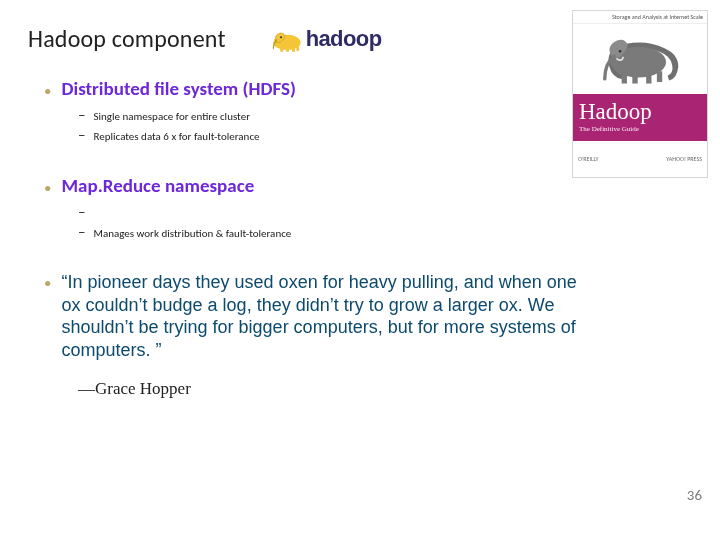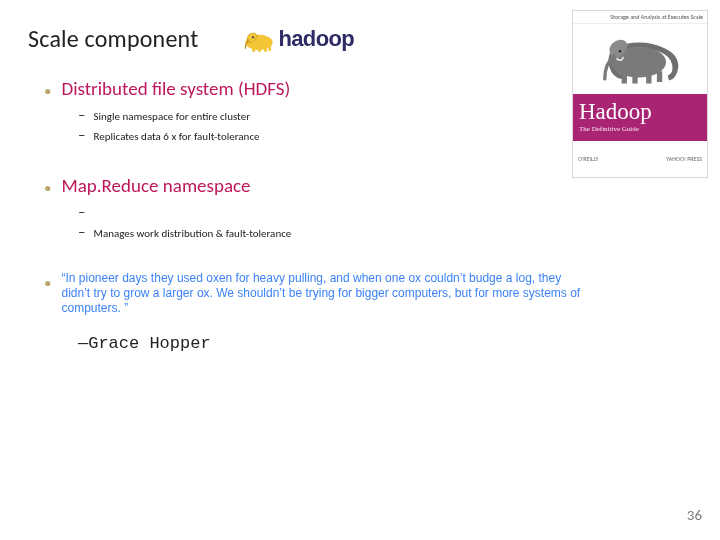--- a/index.html
+++ b/index.html
@@ -73,56 +73,56 @@
       padding: 14px 5px;
       font-size: 6px;
       color: #6b6b6b;
     }
     .content { margin-top: 24px; padding-left: 16px; max-width: 560px; }
     .sec { margin-bottom: 30px; }
     .bullet-row { display: flex; align-items: baseline; gap: 10px; }
     .disc { color: #bca76b; font-size: 15px; line-height: 1; position: relative; top: 1px; }
     .sec-head {
       font-size: 19px;
-      font-weight: 400;
-      color: #be185d;
+      font-weight: 700;
+      color: #6d28d9;
     }
     .sub-list { margin-top: 6px; padding-left: 34px; }
     .sub-row { display: flex; align-items: baseline; gap: 8px; margin-bottom: 2px; }
     .dash { color: #222; font-size: 15px; }
     .sub-text { font-size: 11px; color: #222; }
     .quote-sec { margin-top: 10px; max-width: 640px; }
     .quote-body {
       font-family: Arial, sans-serif;
-      font-size: 12px;
-      color: #3b82f6;
+      font-size: 18px;
+      color: #0c4a6e;
       line-height: 1.25;
     }
     .attribution {
       margin-top: 18px;
       padding-left: 34px;
-      font-family: Liberation Mono, monospace;
+      font-family: Liberation Serif, serif;
       font-size: 17px;
       color: #222;
     }
     .page-num {
       position: absolute;
       right: 18px;
-      bottom: 16px;
+      bottom: 36px;
       font-size: 15px;
       color: #7a7a7a;
     }
   </style>
 </head>
 <body>
 
 <div class="slide">
 
   <div class="title-row">
-    <h1 class="slide-title">Scale component</h1>
+    <h1 class="slide-title">Hadoop component</h1>
     <div class="hadoop-logo">
       <span class="hadoop-elephant-icon">
         <svg viewBox="0 0 40 32">
           <ellipse cx="20" cy="20" rx="16" ry="9" fill="#f3c537"></ellipse>
           <path d="M7 20 q-3 -9 5 -11 q4 -1 6 3 q-2 6 -6 8 z" fill="#f3c537" stroke="#b98f1e" stroke-width="0.6"></path>
           <circle cx="13" cy="14" r="1.2" fill="#2f2b66"></circle>
           <rect x="12" y="26" width="3.4" height="5" fill="#f3c537"></rect>
           <rect x="19" y="26" width="3.4" height="5" fill="#f3c537"></rect>
           <rect x="26" y="26" width="3.4" height="5" fill="#f3c537"></rect>
           <rect x="31" y="25" width="3.2" height="5" fill="#f3c537"></rect>
@@ -176,21 +176,21 @@
       <div class="attribution">—Grace Hopper</div>
     </div>
 
   </div>
 
   <div class="page-num">36</div>
 </div>
 
 <div class="book-cover">
   <div class="book-top">
-    <div class="book-header">Storage and Analysis at Executes Scale</div>
+    <div class="book-header">Storage and Analysis at Internet Scale</div>
     <div class="book-animal">
       <span>
         <svg viewBox="0 0 120 80">
           <path d="M20 50 q-6 -26 22 -30 q28 -5 50 6 q18 8 18 24 q-2 16 -12 18 l-2 -6 q8 -4 6 -14 q-2 -12 -18 -18 q-22 -8 -44 -2 q-16 4 -14 20 q2 10 12 12 l-2 6 q-12 -2 -16 -16 z" fill="#6f6f6f"></path>
           <ellipse cx="58" cy="44" rx="36" ry="20" fill="#7a7a7a"></ellipse>
           <path d="M24 38 q-10 -14 6 -22 q10 -4 14 6 q-4 12 -12 16 z" fill="#8b8b8b"></path>
           <circle cx="34" cy="30" r="1.6" fill="#2b2b2b"></circle>
           <rect x="36" y="58" width="7" height="14" fill="#7a7a7a"></rect>
           <rect x="50" y="58" width="7" height="14" fill="#7a7a7a"></rect>
           <rect x="68" y="58" width="7" height="14" fill="#7a7a7a"></rect>

